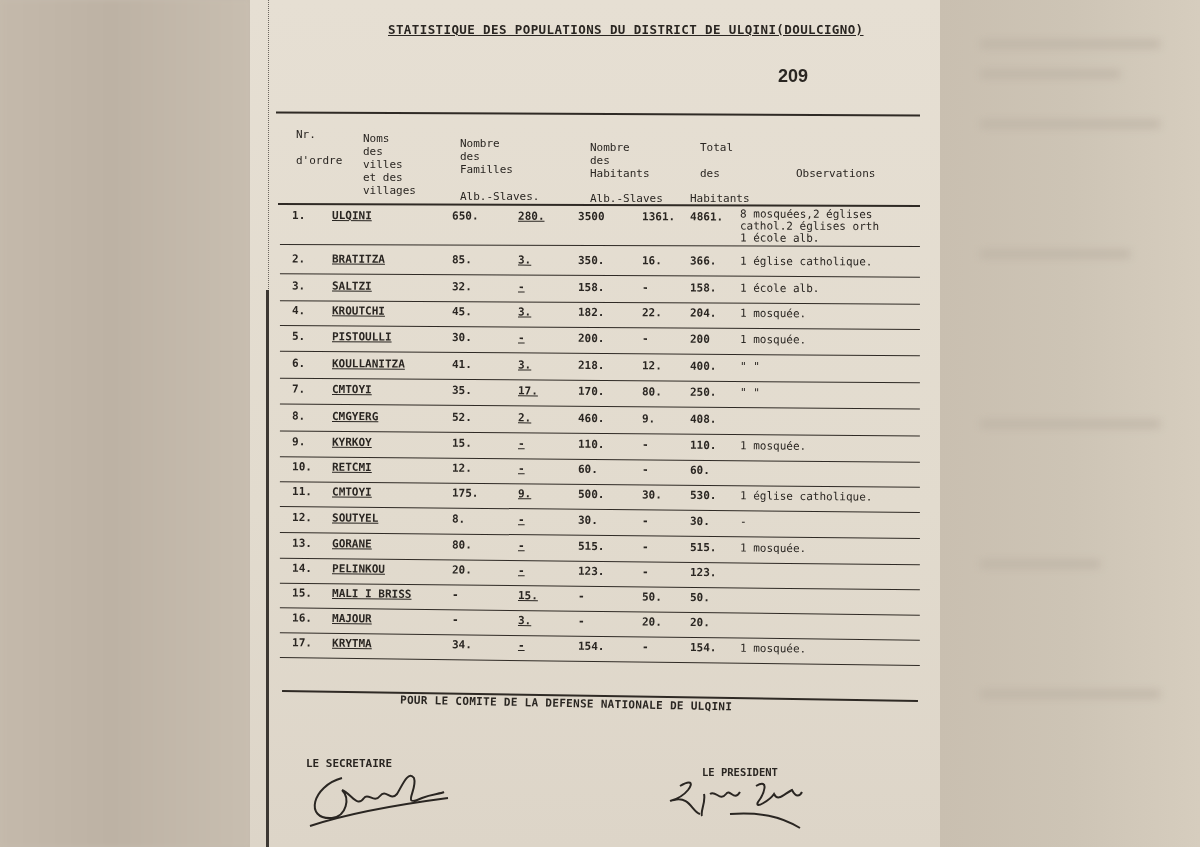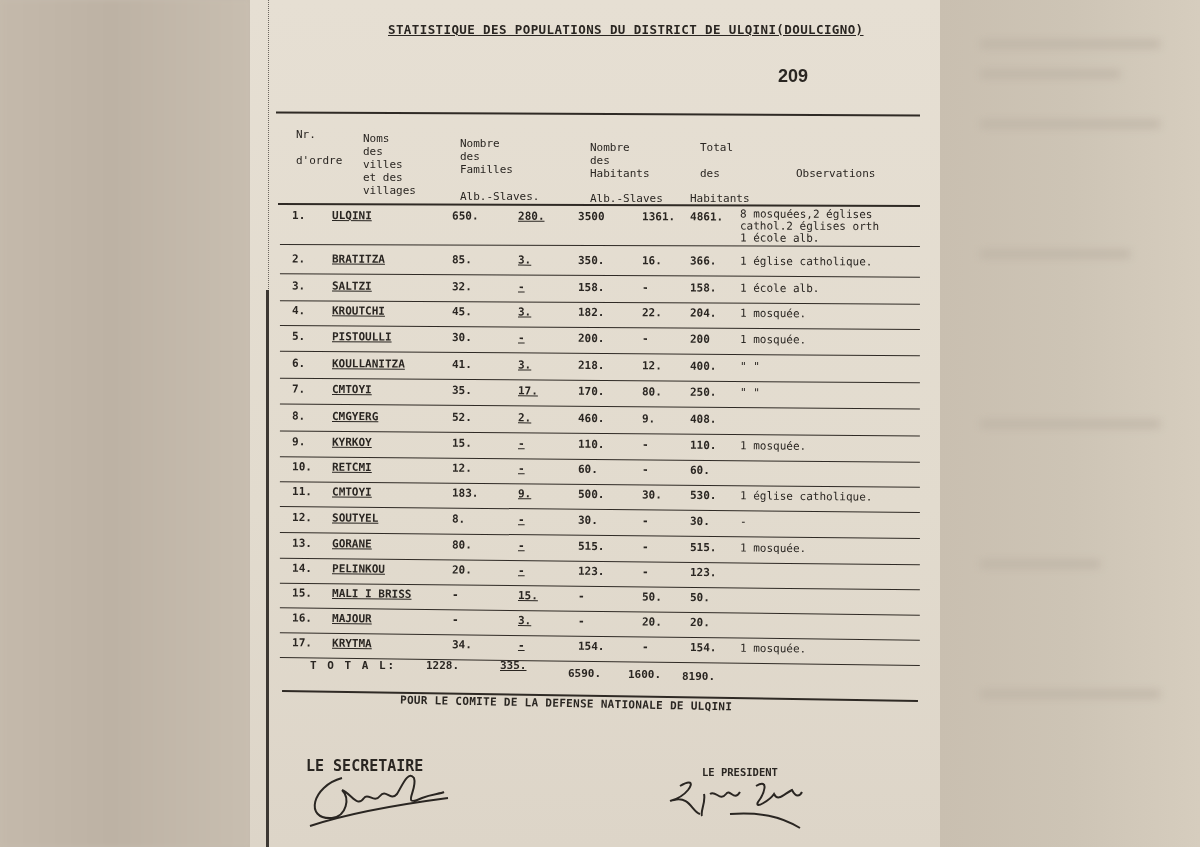--- a/index.html
+++ b/index.html
@@ -64,21 +64,21 @@
   .row .obs { left: 460px; font-weight: normal; }
   .row .underline {
     position: absolute; left: 0; right: 0; bottom: 0; height: 1.5px; background: #2f2a25;
   }
   .row-first { height: 40px; }
   .row-first .obs { white-space: pre; line-height: 12px; top: 2px; }
   .footer {
     position: absolute; left: 150px; top: 697px; font-size: 11px;
     font-weight: bold; letter-spacing: 0.3px; transform: rotate(1.2deg); white-space: nowrap;
   }
-  .sec-label { position: absolute; left: 56px; top: 757px; font-size: 15px; font-weight: bold; }
+  .sec-label { position: absolute; left: 56px; top: 757px; font-size: 11px; font-weight: bold; }
   .pres-label { position: absolute; left: 452px; top: 766px; font-size: 10.5px; font-weight: bold; }
   .sig { position: absolute; }
 </style>
 </head>
 <body>
 
 <div class="bg-left"></div>
 <div class="bg-right">
   <div class="blurline" style="top:40px"></div>
   <div class="blurline" style="top:70px;width:140px"></div>
@@ -231,21 +231,21 @@
         <span class="fs">-</span>
         <span class="ha">60.</span>
         <span class="hs">-</span>
         <span class="tot">60.</span>
         <span class="obs"></span>
         <div class="underline"></div>
       </div>
       <div class="row" style="top: 484px; transform: rotate(0.55deg);">
         <span class="nr">11.</span>
         <span class="name">CMTOYI</span>
-        <span class="fa">183.</span>
+        <span class="fa">175.</span>
         <span class="fs">9.</span>
         <span class="ha">500.</span>
         <span class="hs">30.</span>
         <span class="tot">530.</span>
         <span class="obs">1 église catholique.</span>
         <div class="underline"></div>
       </div>
       <div class="row" style="top: 510px; transform: rotate(0.55deg);">
         <span class="nr">12.</span>
         <span class="name">SOUTYEL</span>
@@ -307,28 +307,20 @@
         <span class="fa">34.</span>
         <span class="fs">-</span>
         <span class="ha">154.</span>
         <span class="hs">-</span>
         <span class="tot">154.</span>
         <span class="obs">1 mosquée.</span>
         <div class="underline"></div>
       </div>
     </div>
 
-  <div class="row" id="total-row" style="top:655px;">
-    <span class="nr" style="left:30px; letter-spacing:2px;">T O T A L:</span>
-    <span class="fa" style="left:146px;">1228.</span>
-    <span class="fs" style="left:220px;">335.</span>
-    <span class="ha" style="left:288px; top:12px;">6590.</span>
-    <span class="hs" style="left:348px; top:13px;">1600.</span>
-    <span class="tot" style="left:402px; top:15px;">8190.</span>
-  </div>
   <div class="rule" style="left:32px; top:695px; width:636px; transform:rotate(0.9deg);"></div>
 
   <div class="footer">POUR LE COMITE DE LA DEFENSE NATIONALE DE ULQINI</div>
 
   <div class="sec-label">LE SECRETAIRE</div>
   <svg class="sig" style="left:52px; top:768px;" width="150" height="62">
     <path d="M40 10 C10 18, 2 52, 30 50 C45 48, 48 30, 40 22 M40 22 C50 26, 55 40, 62 30 C66 24, 72 36, 78 28 C84 20, 88 34, 95 26 C100 18, 106 2, 112 10 C116 22, 98 40, 120 30 C130 26, 138 26, 142 24 M8 58 C50 44, 100 36, 146 30" fill="none" stroke="#2a2622" stroke-width="2"></path>
   </svg>
 
   <div class="pres-label">LE PRESIDENT</div>

